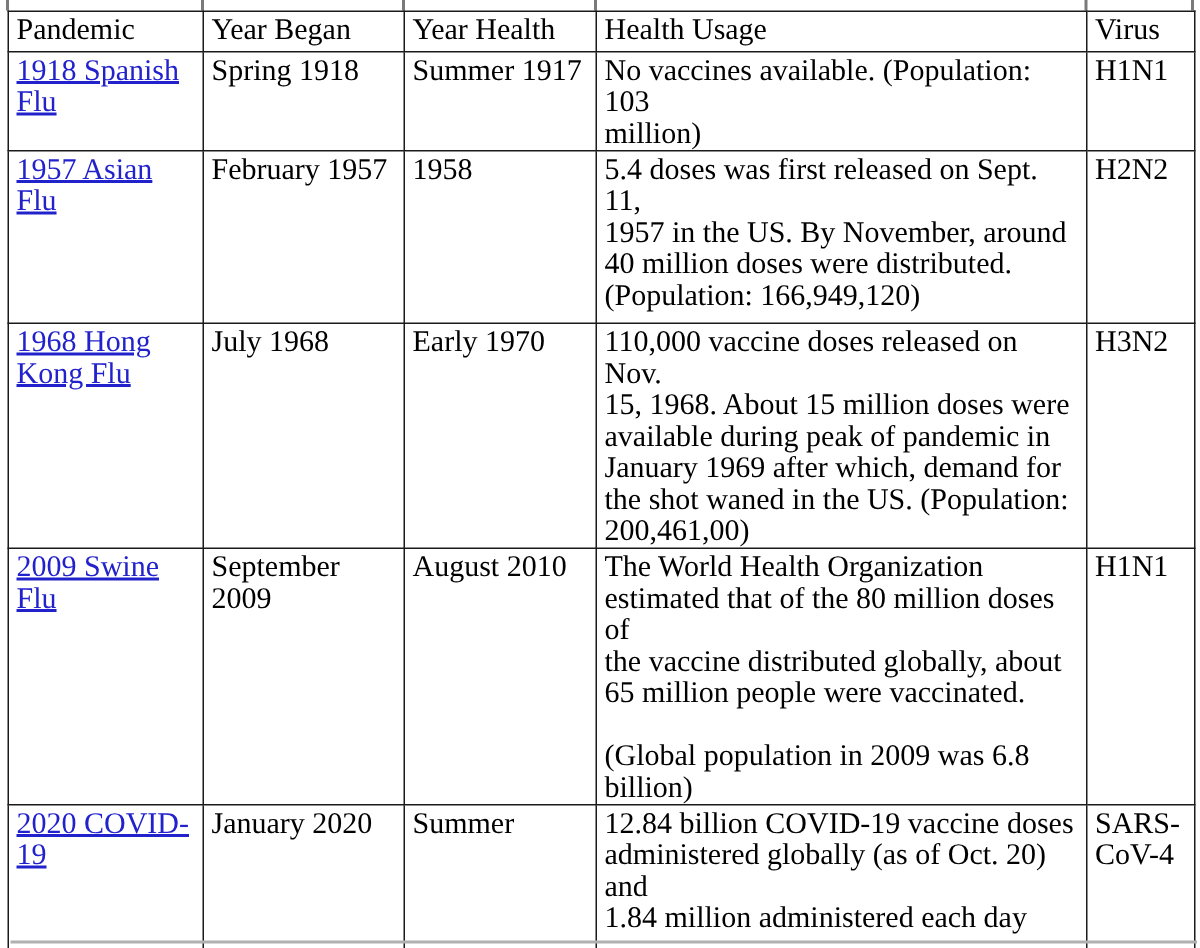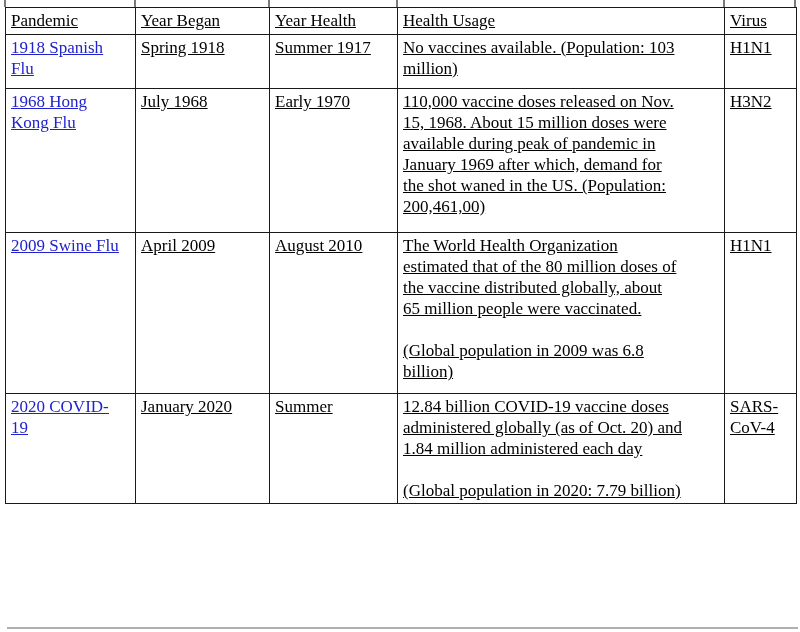--- a/index.html
+++ b/index.html
@@ -31,26 +31,25 @@
     width: 791px;
     border-collapse: collapse;
     table-layout: fixed;
   }
   .pandemic-table th,
   .pandemic-table td {
     border: 1.5px solid #1a1a1a;
     vertical-align: top;
     text-align: left;
     font-weight: normal;
-    font-size: 17px;
+    font-size: 20px;
     line-height: 21px;
     padding: 2px 4px 0 5px;
     white-space: pre-line;
     overflow: hidden;
-    text-decoration: underline;
   }
   col.c-pandemic { width: 130px; }
   col.c-began    { width: 134px; }
   col.c-ended    { width: 128px; }
   col.c-usage    { width: 327px; }
   col.c-virus    { width: 72px;  }
 
   tr.r-head  { height: 27px;  }
   tr.r-1918  { height: 54px;  }
   tr.r-1957  { height: 115px; }
@@ -106,38 +105,48 @@
     <tr class="r-1918">
       <td><a class="pandemic-link">1918 Spanish
 Flu</a></td>
       <td>Spring 1918</td>
       <td>Summer 1917</td>
       <td>No vaccines available. (Population: 103
 million)</td>
       <td>H1N1</td>
     </tr>
 
+    <tr class="r-1957">
+      <td><a class="pandemic-link">1957 Asian Flu</a></td>
+      <td>February 1957</td>
+      <td>1958</td>
+      <td>5.4 doses was first released on Sept. 11,
+1957 in the US. By November, around
+40 million doses were distributed.
+(Population: 166,949,120)</td>
+      <td>H2N2</td>
+    </tr>
 
     <tr class="r-1968">
       <td><a class="pandemic-link">1968 Hong
 Kong Flu</a></td>
       <td>July 1968</td>
       <td>Early 1970</td>
       <td>110,000 vaccine doses released on Nov.
 15, 1968. About 15 million doses were
 available during peak of pandemic in
 January 1969 after which, demand for
 the shot waned in the US. (Population:
 200,461,00)</td>
       <td>H3N2</td>
     </tr>
 
     <tr class="r-2009">
       <td><a class="pandemic-link">2009 Swine Flu</a></td>
-      <td>April 2009</td>
+      <td>September 2009</td>
       <td>August 2010</td>
       <td>The World Health Organization
 estimated that of the 80 million doses of
 the vaccine distributed globally, about
 65 million people were vaccinated.
 
 (Global population in 2009 was 6.8
 billion)</td>
       <td>H1N1</td>
     </tr>

